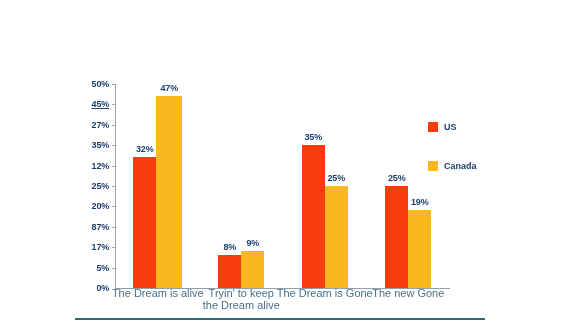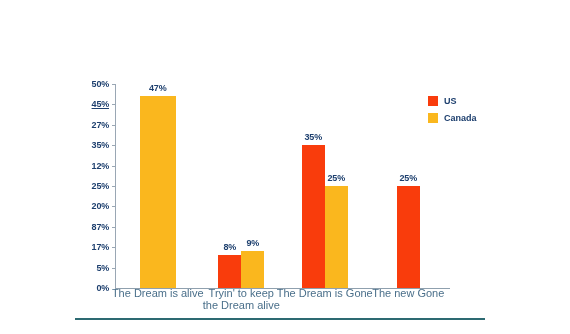--- a/index.html
+++ b/index.html
@@ -125,20 +125,21 @@
   #legend {
     position: absolute;
     left: 428px;
     top: 94px;
   }
   .legend-row {
     display: flex;
     align-items: center;
     height: 13px;
     margin-bottom: 4px;
+    margin-top: 26px;
   }
   .legend-swatch {
     width: 10px;
     height: 10px;
     margin-right: 6px;
     flex: 0 0 auto;
   }
   .legend-swatch.us     { background: #f93c0c; }
   .legend-swatch.canada { background: #fab71e; }
   .legend-text {
@@ -186,21 +187,25 @@
         <div class="y-tick" style="top: 40.8px;">27%</div>
         <div class="y-tick-mark" style="top: 40.8px;"></div>
         <div class="y-tick" style="top: 20.4px; text-decoration: underline;">45%</div>
         <div class="y-tick-mark" style="top: 20.4px;"></div>
         <div class="y-tick" style="top: 0px;">50%</div>
         <div class="y-tick-mark" style="top: 0px;"></div>
       </div>
     <div id="groups">
         <div class="group" style="left: 0px; width: 83.5px;">
           <div class="bars">
-            <div class="bar-wrap" style="width: 36px;">
+            <div class="bar-wrap" style="width: 23px;">
+              <div class="bar-label" style="bottom: 133.56px;">32%</div>
+              <div class="bar us" style="height: 130.56px; background: rgb(249, 60, 12);"></div>
+            </div>
+            <div class="bar-wrap" style="width: 26px;">
               <div class="bar-label" style="bottom: 194.76px;">47%</div>
               <div class="bar canada" style="height: 191.76px; background: rgb(250, 183, 30);"></div>
             </div>
           </div>
         </div>
         <div class="group" style="left: 83.5px; width: 83.5px;">
           <div class="bars">
             <div class="bar-wrap" style="width: 23px;">
               <div class="bar-label" style="bottom: 35.64px;">8%</div>
               <div class="bar us" style="height: 32.64px; background: rgb(249, 60, 12);"></div>
@@ -221,20 +226,24 @@
               <div class="bar-label" style="bottom: 105px;">25%</div>
               <div class="bar canada" style="height: 102px; background: rgb(250, 183, 30);"></div>
             </div>
           </div>
         </div>
         <div class="group" style="left: 250.5px; width: 83.5px;">
           <div class="bars">
             <div class="bar-wrap" style="width: 23px;">
               <div class="bar-label" style="bottom: 105px;">25%</div>
               <div class="bar us" style="height: 102px; background: rgb(249, 60, 12);"></div>
+            </div>
+            <div class="bar-wrap" style="width: 23px;">
+              <div class="bar-label" style="bottom: 80.52px;">19%</div>
+              <div class="bar canada" style="height: 77.52px; background: rgb(250, 183, 30);"></div>
             </div>
           </div>
         </div>
       </div>
   </div>
 
   <div id="cat-labels">
       <div class="cat-label" style="left: 102.75px; width: 110px;">The Dream is alive</div>
       <div class="cat-label" style="left: 186.25px; width: 110px;">Tryin' to keep
 the Dream alive</div>

